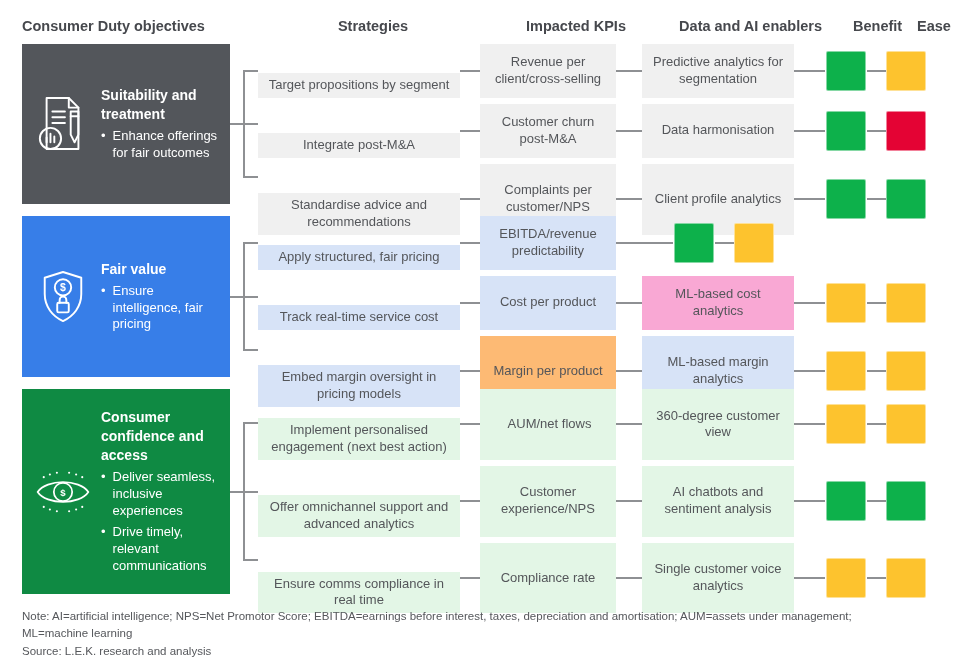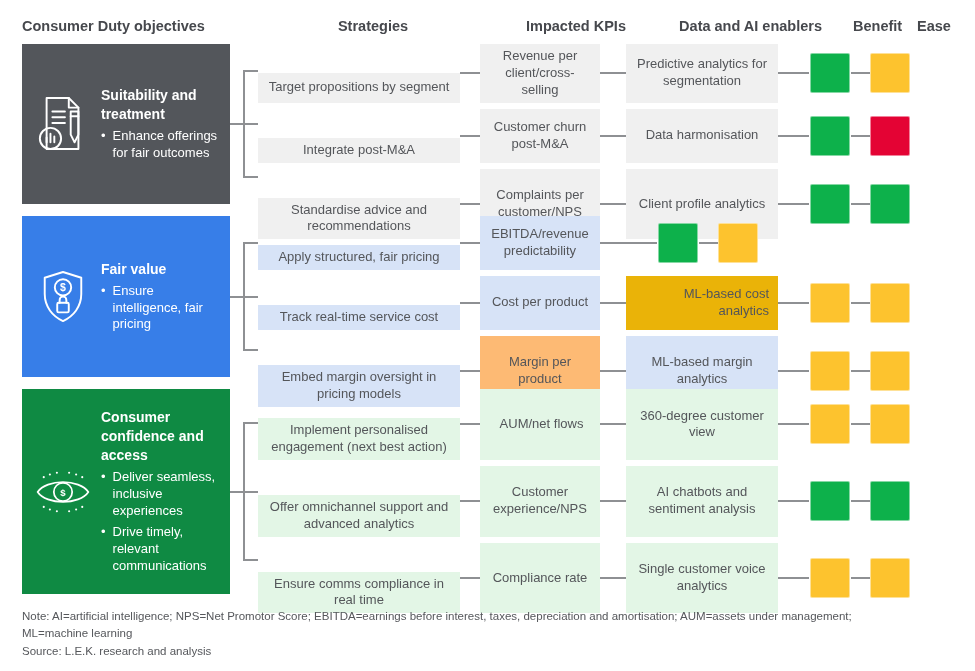--- a/index.html
+++ b/index.html
@@ -35,21 +35,21 @@
   .bracket .v{left:13px;top:calc(16.666% - 1px);bottom:calc(16.666% - 1px);width:2px;}
   .bracket .s1{left:13px;right:0;top:calc(16.666% - 1px);height:2px;}
   .bracket .s2{left:13px;right:0;top:calc(50% - 1px);height:2px;}
   .bracket .s3{left:13px;right:0;top:calc(83.333% - 1px);height:2px;}
 
   .rows{flex:1;display:flex;flex-direction:column;gap:6px;}
   .row{flex:1;display:flex;align-items:stretch;}
   .box{box-sizing:border-box;display:flex;align-items:center;justify-content:center;text-align:center;
        font-size:13px;color:#54565A;line-height:1.3;padding:4px 9px;}
   .strat{width:202px;margin-top:29px;}
-  .kpi{width:120px;}
+  .kpi{width:136px;}
   .enab{width:152px;}
   .conn{display:flex;align-items:center;flex:none;}
   .conn i{display:block;width:100%;height:2px;background:#8E9093;}
   .c1{width:20px;}.c2{width:26px;}.c3{width:31px;}.c4{width:19px;}
   .sqwrap{flex:none;display:flex;align-items:center;justify-content:center;}
   .sqwrap.wb{width:42px;}
   .sqwrap.we{width:40px;}
   .sq{width:40px;height:40px;border-radius:2px;border:1px solid rgba(255,255,255,.5);box-sizing:border-box;}
 
   
@@ -252,21 +252,21 @@
           </div>
         <div class="conn c1">
             <i></i>
           </div>
         <div class="box kpi" style="background: rgb(215, 227, 247);">
             <span>Cost per product</span>
           </div>
         <div class="conn c2">
             <i></i>
           </div>
-        <div class="box enab" style="background: #eab308; text-align: right;">
+        <div class="box enab" style="background: #f9a8d4;">
             <span>ML-based cost analytics</span>
           </div>
         <div class="conn c3">
             <i></i>
           </div>
         <div class="sqwrap wb">
             <div class="sq" style="background: rgb(253, 195, 46);"></div>
           </div>
         <div class="conn c4">
             <i></i>

